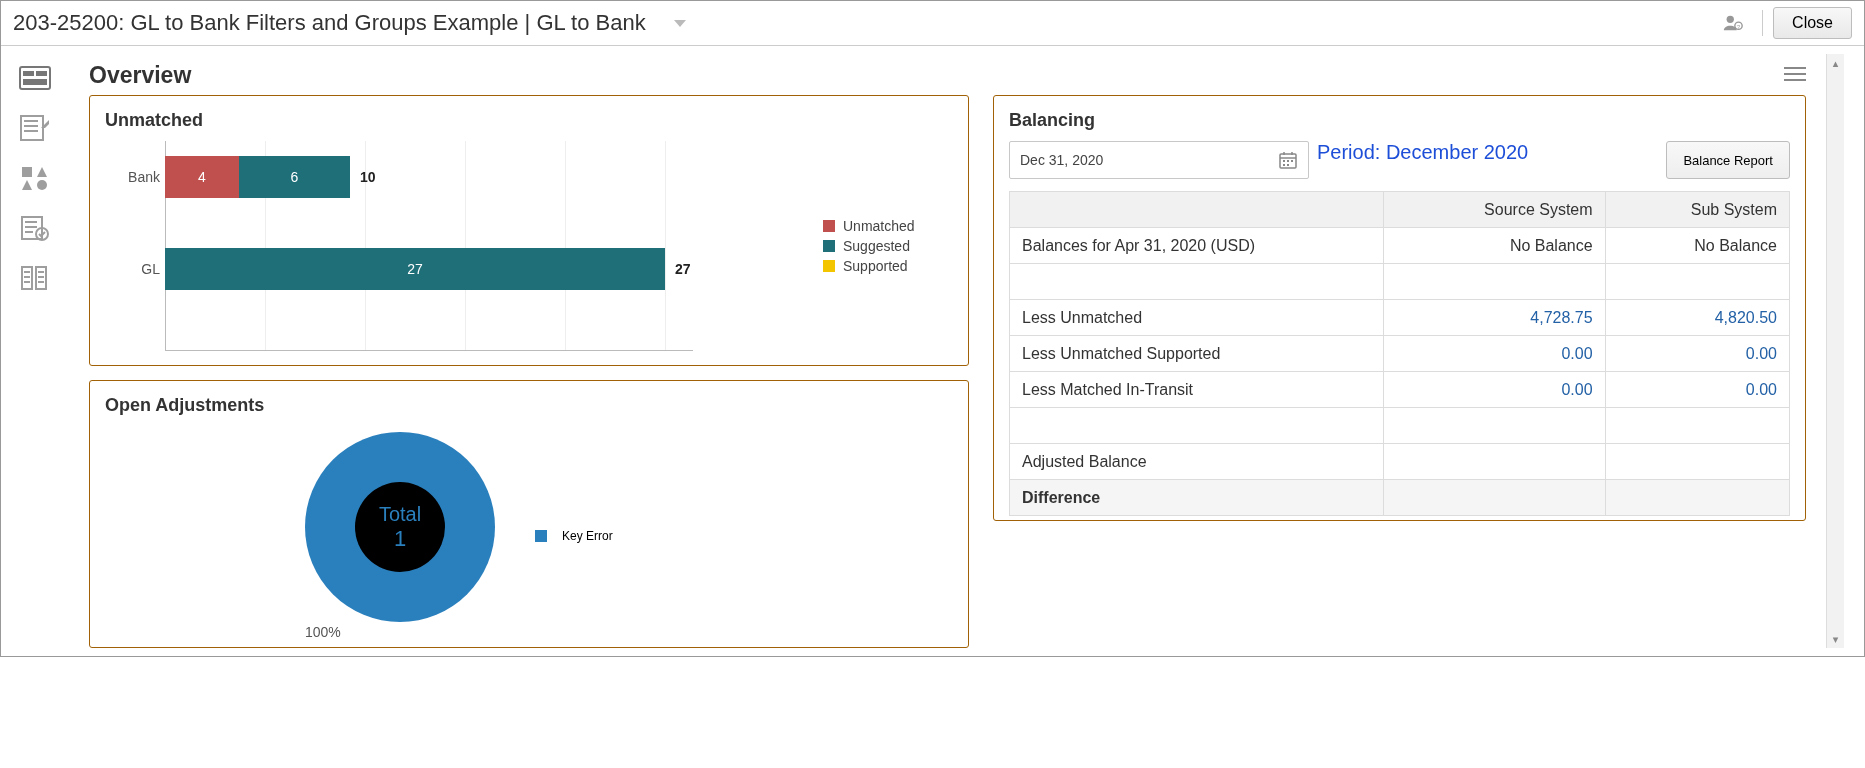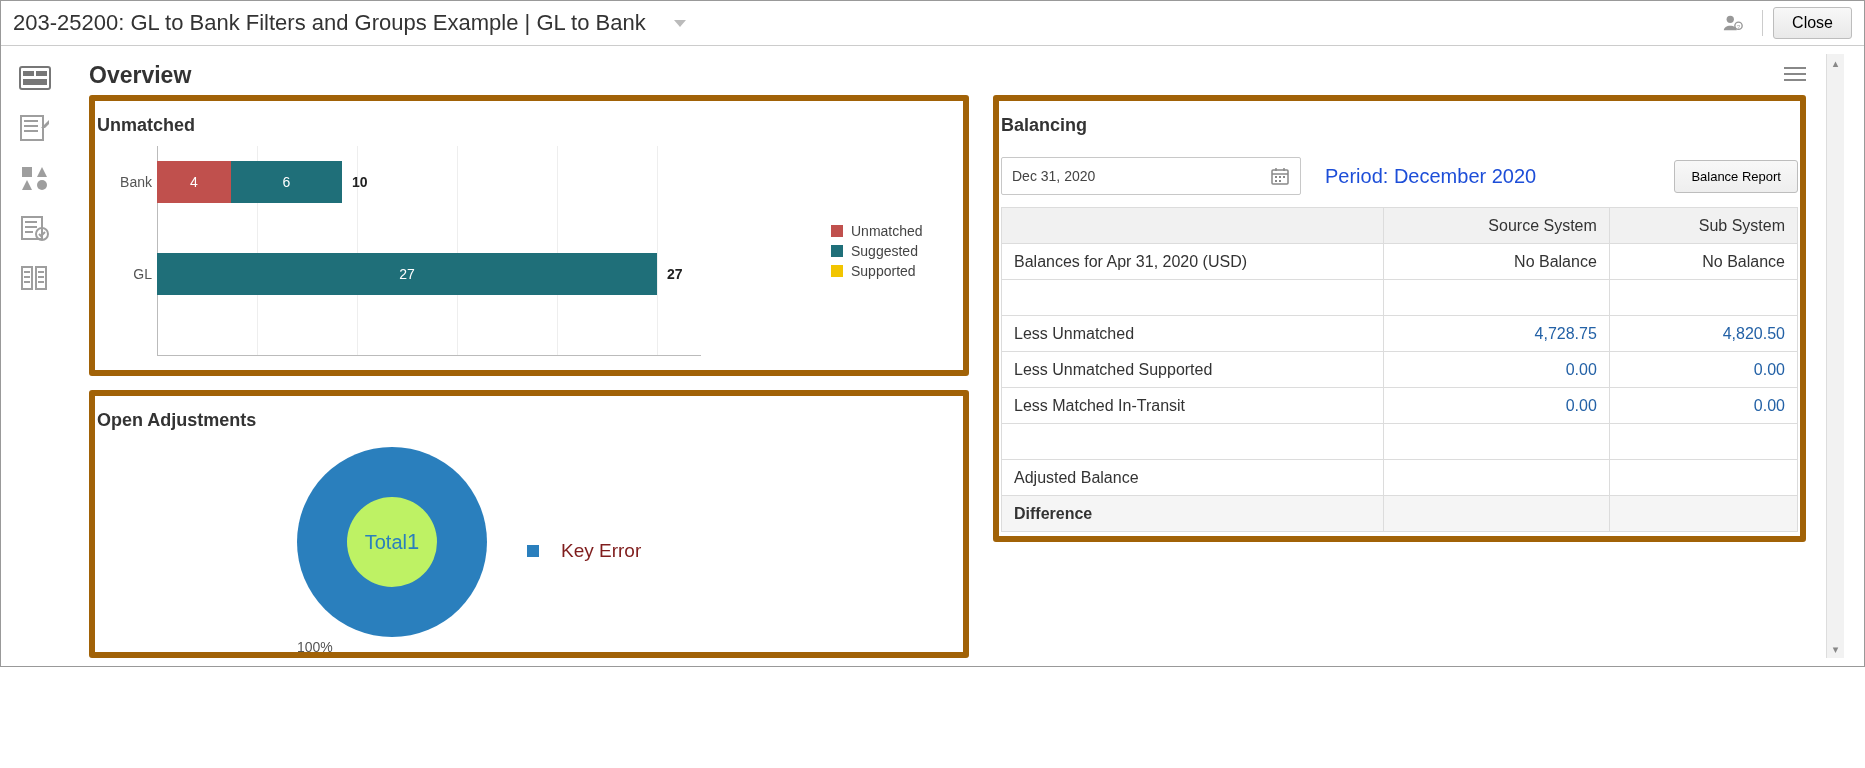--- a/index.html
+++ b/index.html
@@ -15,21 +15,21 @@
   .rail{width:68px;padding:10px 0;display:flex;flex-direction:column;align-items:center;gap:22px}
   .rail-icon{width:32px;height:28px;color:#9e9e9e}
   .rail-icon.active{color:#777}
   .content{flex:1;padding:0 20px}
   .overview-bar{display:flex;align-items:center;margin:8px 0 6px}
   .overview-title{font-size:23px;font-weight:700}
   .overview-menu{margin-left:auto;color:#888}
   .panels{display:flex;gap:24px}
   .left-col{flex:0 0 880px;display:flex;flex-direction:column;gap:14px}
   .right-col{flex:1}
-  .panel{border:6px solid #a16207;border-radius:3px;background:#fff;padding:14px 2px}
+  .panel{border:1px solid #a16207;border-radius:3px;background:#fff;padding:14px 15px}
   .panel h3{margin:0 0 10px;font-size:18px;font-weight:700}
   
   .chart-area{display:flex;align-items:center}
   .chart-body{flex:1;position:relative;height:210px;padding:10px 0 0 60px}
   .chart-row{position:relative;height:52px;margin-bottom:40px;display:flex;align-items:center}
   .chart-row .cat-label{position:absolute;left:-55px;width:50px;text-align:right;color:#555;font-size:14px}
   .bar-seg{height:42px;color:#fff;display:flex;align-items:center;justify-content:center;font-size:14px}
   .unmatched{background:#c0504d}
   .suggested{background:#1f6f79}
   .supported{background:#f2c500}
@@ -37,27 +37,27 @@
   .axis-line{position:absolute;bottom:0;left:60px;right:130px;height:1px;background:#bbb}
   .y-axis{position:absolute;top:0;bottom:0;left:60px;width:1px;background:#bbb}
   .grid-line{position:absolute;top:0;bottom:0;width:1px;background:#eee}
   .legend{width:130px;font-size:14px;color:#444}
   .legend div{display:flex;align-items:center;gap:8px;margin:4px 0}
   .swatch{width:12px;height:12px}
   
   .donut-wrap{display:flex;align-items:center;gap:40px;padding:6px 0 0 200px}
   .donut{position:relative;width:190px;height:190px}
   .donut-ring{width:190px;height:190px;border-radius:50%;background:#2a7fbd}
-  .donut-hole{position:absolute;top:50%;left:50%;width:90px;height:90px;border-radius:50%;background:#bef264;transform:translate(-50%,-50%);display:flex;flex-direction:row;align-items:center;justify-content:center;color:#2a7fbd}
+  .donut-hole{position:absolute;top:50%;left:50%;width:90px;height:90px;border-radius:50%;background:#000000;transform:translate(-50%,-50%);display:flex;flex-direction:column;align-items:center;justify-content:center;color:#2a7fbd}
   .donut-hole .t1{font-size:20px}
   .donut-hole .t2{font-size:22px}
   .donut-pct{text-align:left;color:#555;margin-top:2px}
-  .donut-legend{font-size:19px;color:#7f1d1d;display:flex;align-items:center;gap:22px}
-  
-  .bal-header{display:flex;align-items:center;gap:24px;margin:21px 0 12px}
+  .donut-legend{font-size:12px;color:#000000;display:flex;align-items:center;gap:15px}
+  
+  .bal-header{display:flex;gap:8px;margin:10px 0 12px}
   .date-box{display:flex;align-items:center;border:1px solid #c8c8c8;border-radius:2px;height:38px;width:300px;padding:0 10px;color:#444}
   .date-box span{flex:1}
   .cal-icon{color:#888}
   .period-label{font-size:20px;color:#1d4ed8}
   .btn-report{margin-left:auto;background:linear-gradient(#f8f8f8,#eee);border:1px solid #bdbdbd;border-radius:3px;padding:8px 16px;font-size:13px;cursor:pointer}
   table.bal{width:100%;border-collapse:collapse;font-size:16px}
   table.bal th,table.bal td{border:1px solid #dcdcdc;padding:8px 12px;height:36px}
   table.bal th{background:#f1f1f1;font-weight:400;text-align:left;color:#333}
   table.bal th.num,table.bal td.num{text-align:right}
   .linkval{color:#2361a6}

